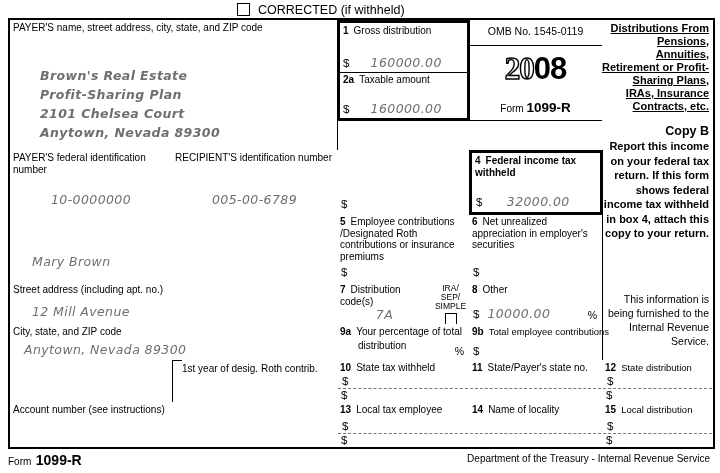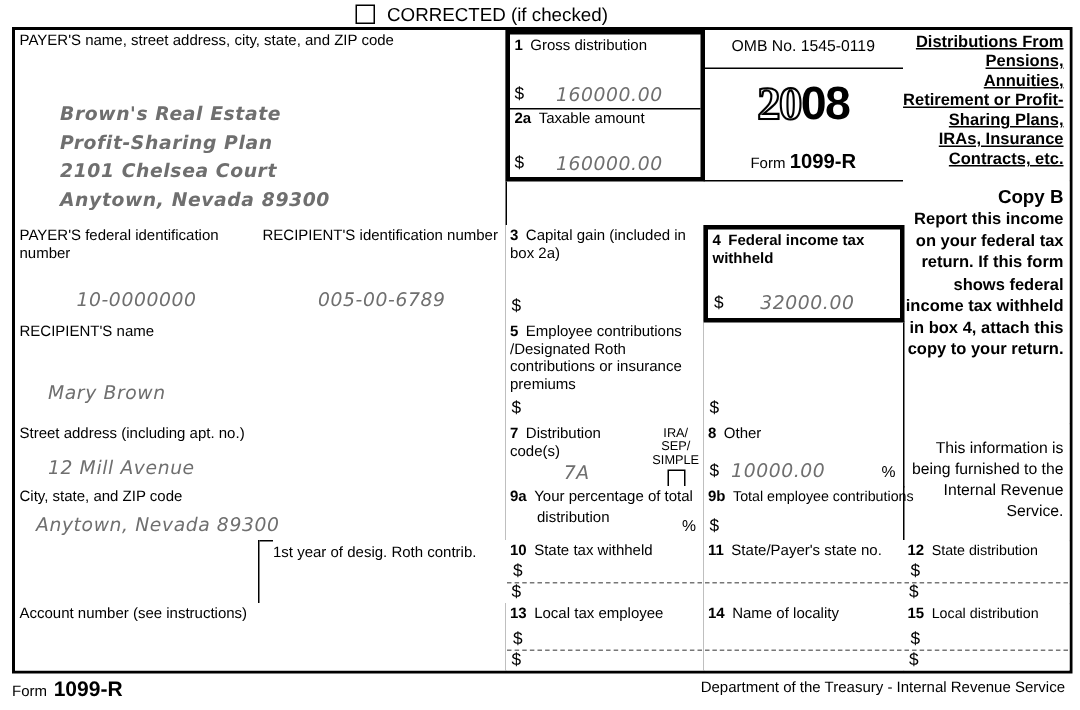--- a/index.html
+++ b/index.html
@@ -92,21 +92,21 @@
   .footer-form .fw{font-size:10px;} .footer-form .fnum{font-size:14px;font-weight:bold;}
   .footer-dept{position:absolute;right:10px;top:453px;font-size:10px;}
 </style>
 </head>
 <body>
 
 <div class="page">
 
   <div class="corrected-row">
     <span class="cb cb-corrected"></span>
-    <span class="corrected-label">CORRECTED (if checked)</span>
+    <span class="corrected-label">CORRECTED (if withheld)</span>
   </div>
 
   <div class="form">
 
     <div class="cell c-payer">
       <div class="bl">PAYER'S name, street address, city, state, and ZIP code</div>
       <div class="payer-lines hw">
         <div>Brown's Real Estate</div>
         <div>Profit-Sharing Plan</div>
         <div>2101 Chelsea Court</div>
@@ -148,47 +148,46 @@
     <div class="cell c-fedid">
       <div class="bl">PAYER'S federal identification number</div>
       <div class="id-val hw">10-0000000</div>
     </div>
     <div class="cell c-recid">
       <div class="bl">RECIPIENT'S identification number</div>
       <div class="id-val hw">005-00-6789</div>
     </div>
 
     <div class="cell c-box3">
-      <div class="bl"><span class="bn">3</span><span class="bt">Capital gain (included in box 2a)</span></div>
       <div class="money">
           <span class="ds">$</span>
           <span class="hw"></span>
         </div>
     </div>
     <div class="cell c-box4 no-r no-b">
       <div class="bl"><span class="bn">4</span><span class="bt">Federal income tax withheld</span></div>
       <div class="money">
           <span class="ds">$</span>
           <span class="hw">32000.00</span>
         </div>
     </div>
 
     <div class="cell c-name">
-      <div class="bl">RECIPIENT'S name</div>
       <div class="name-val hw">Mary Brown</div>
     </div>
 
     <div class="cell c-box5">
       <div class="bl"><span class="bn">5</span><span class="bt">Employee contributions /Designated Roth contributions or insurance premiums</span></div>
       <div class="money">
           <span class="ds">$</span>
           <span class="hw"></span>
         </div>
     </div>
     <div class="cell c-box6">
+      <div class="bl"><span class="bn">6</span><span class="bt">Net unrealized appreciation in employer's securities</span></div>
       <div class="money">
           <span class="ds">$</span>
           <span class="hw"></span>
         </div>
     </div>
 
     <div class="cell c-info">This information is being furnished to the Internal Revenue Service.</div>
 
     <div class="cell c-street">
       <div class="bl">Street address (including apt. no.)</div>

